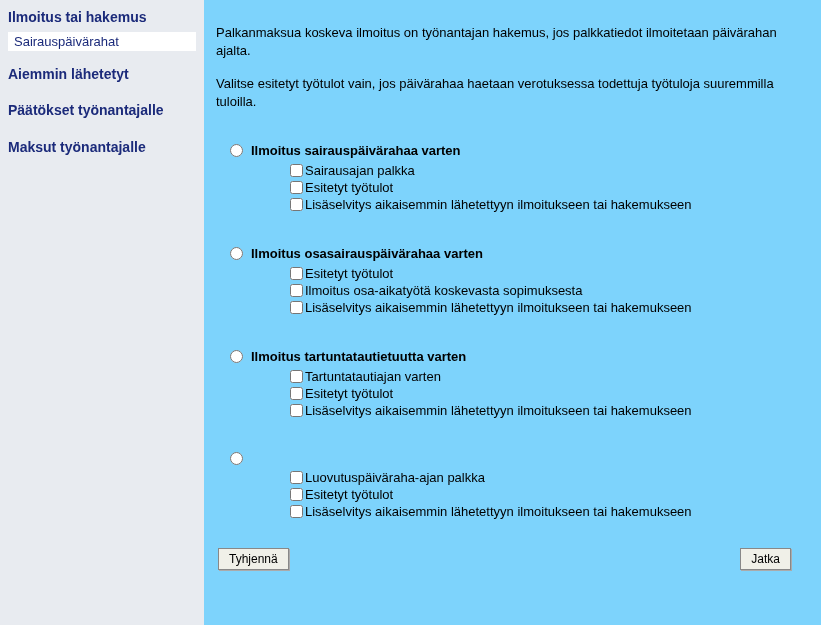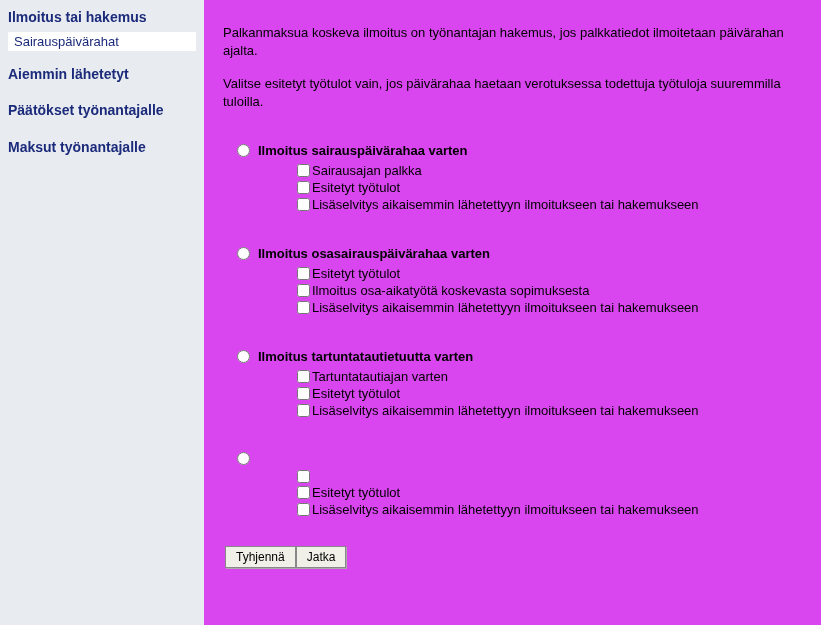--- a/index.html
+++ b/index.html
@@ -37,22 +37,22 @@
     .nav-sub {
       background: #fff;
       color: #1b2a7a;
       font-size: 13px;
       padding: 2px 6px;
       margin: 2px 0 6px 0;
       cursor: pointer;
     }
     .main {
       flex: 1;
-      background: #d946ef;
-      padding: 24px 28px 16px 19px;
+      background: #7dd3fc;
+      padding: 24px 28px 16px 12px;
       position: relative;
     }
     .intro p {
       margin-bottom: 16px;
       line-height: 1.35;
     }
     .group {
       margin-bottom: 20px;
       padding-left: 14px;
       margin-top: 33px;
@@ -73,21 +73,21 @@
       display: flex;
       align-items: center;
       gap: 2px;
       padding: 1px 0;
     }
     input[type="radio"], input[type="checkbox"] {
       margin: 0;
     }
     .button-bar {
       display: flex;
-      justify-content: flex-start;
+      justify-content: space-between;
       margin-top: 28px;
       padding: 0 2px;
     }
     .btn {
       background: #f0f0e8;
       border: 1px solid #888;
       padding: 3px 10px;
       font-family: inherit;
       font-size: 12px;
       cursor: pointer;
@@ -175,20 +175,21 @@
       </div>
     </div>
 
     <div class="group">
       <div class="group-header">
         <input type="radio" name="ilmoitus" style="">
       </div>
       <div class="group-options">
         <div class="option-row">
             <input type="checkbox" style="">
+            <span>Luovutuspäiväraha-ajan palkka</span>
           </div>
         <div class="option-row">
             <input type="checkbox" style="">
             <span>Esitetyt työtulot</span>
           </div>
         <div class="option-row">
             <input type="checkbox" style="">
             <span>Lisäselvitys aikaisemmin lähetettyyn ilmoitukseen tai hakemukseen</span>
           </div>
       </div>

